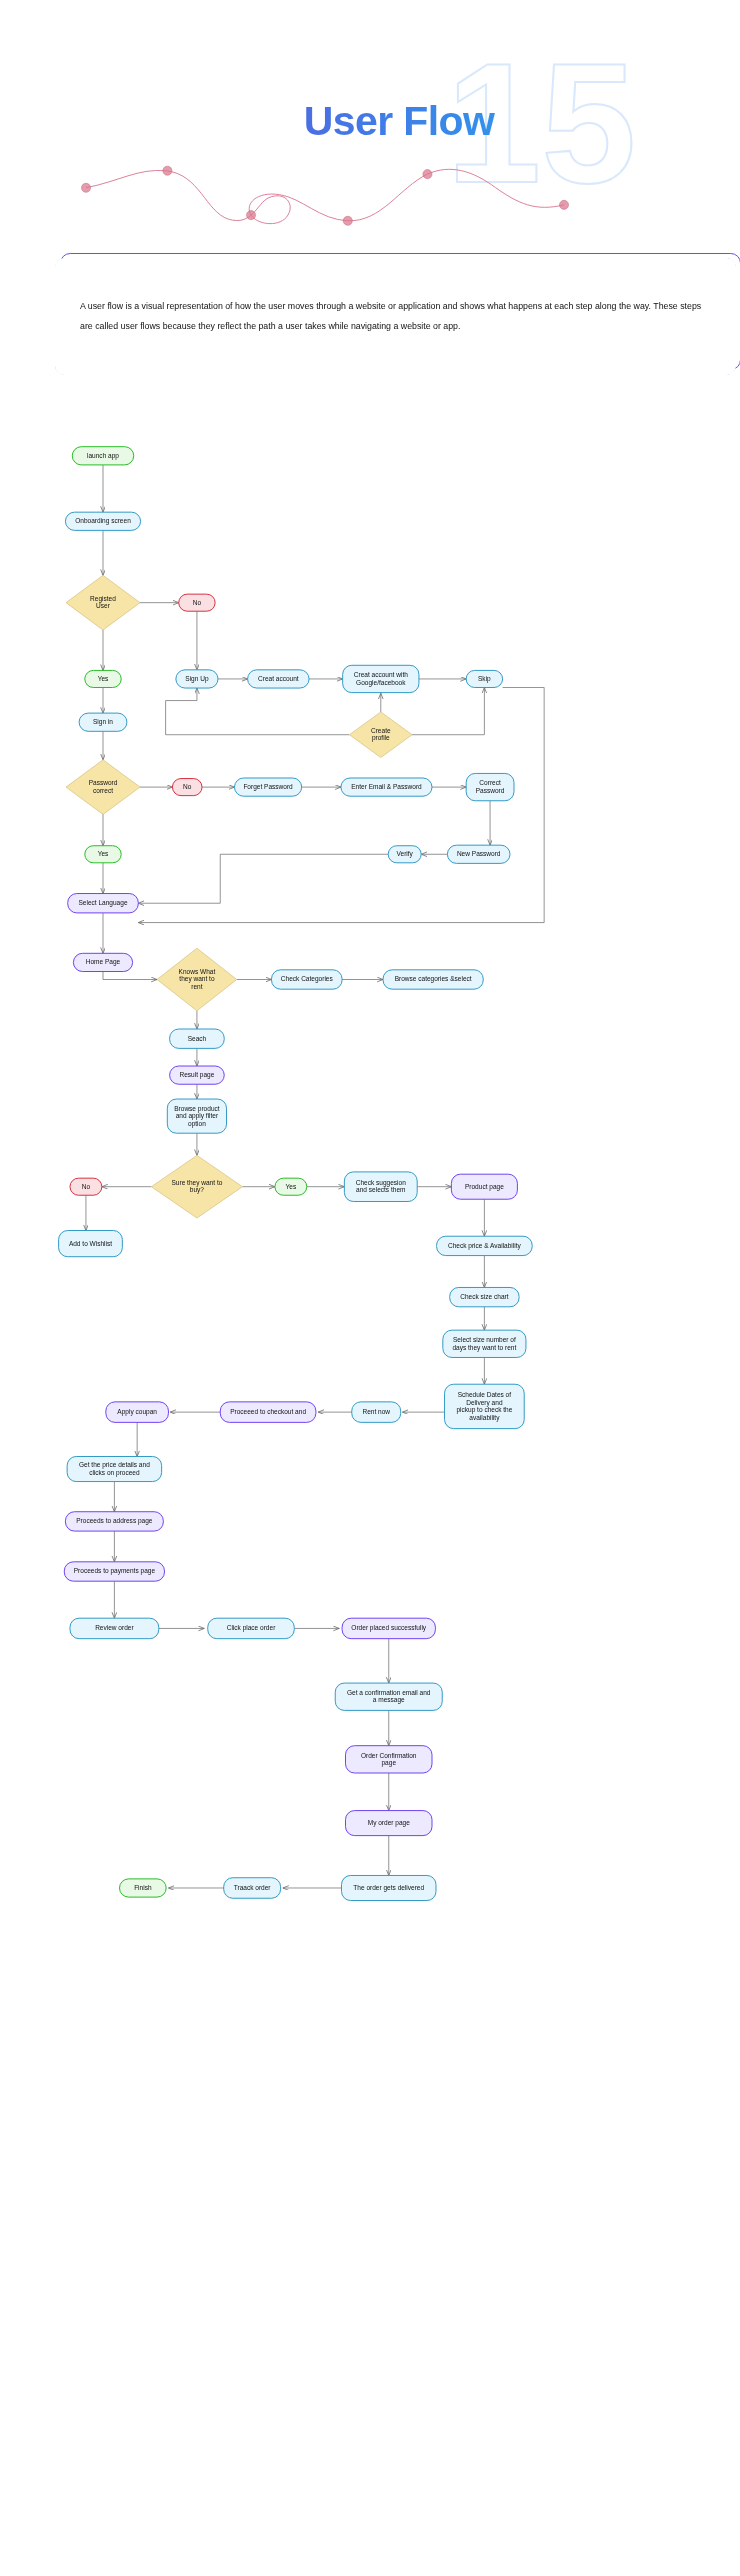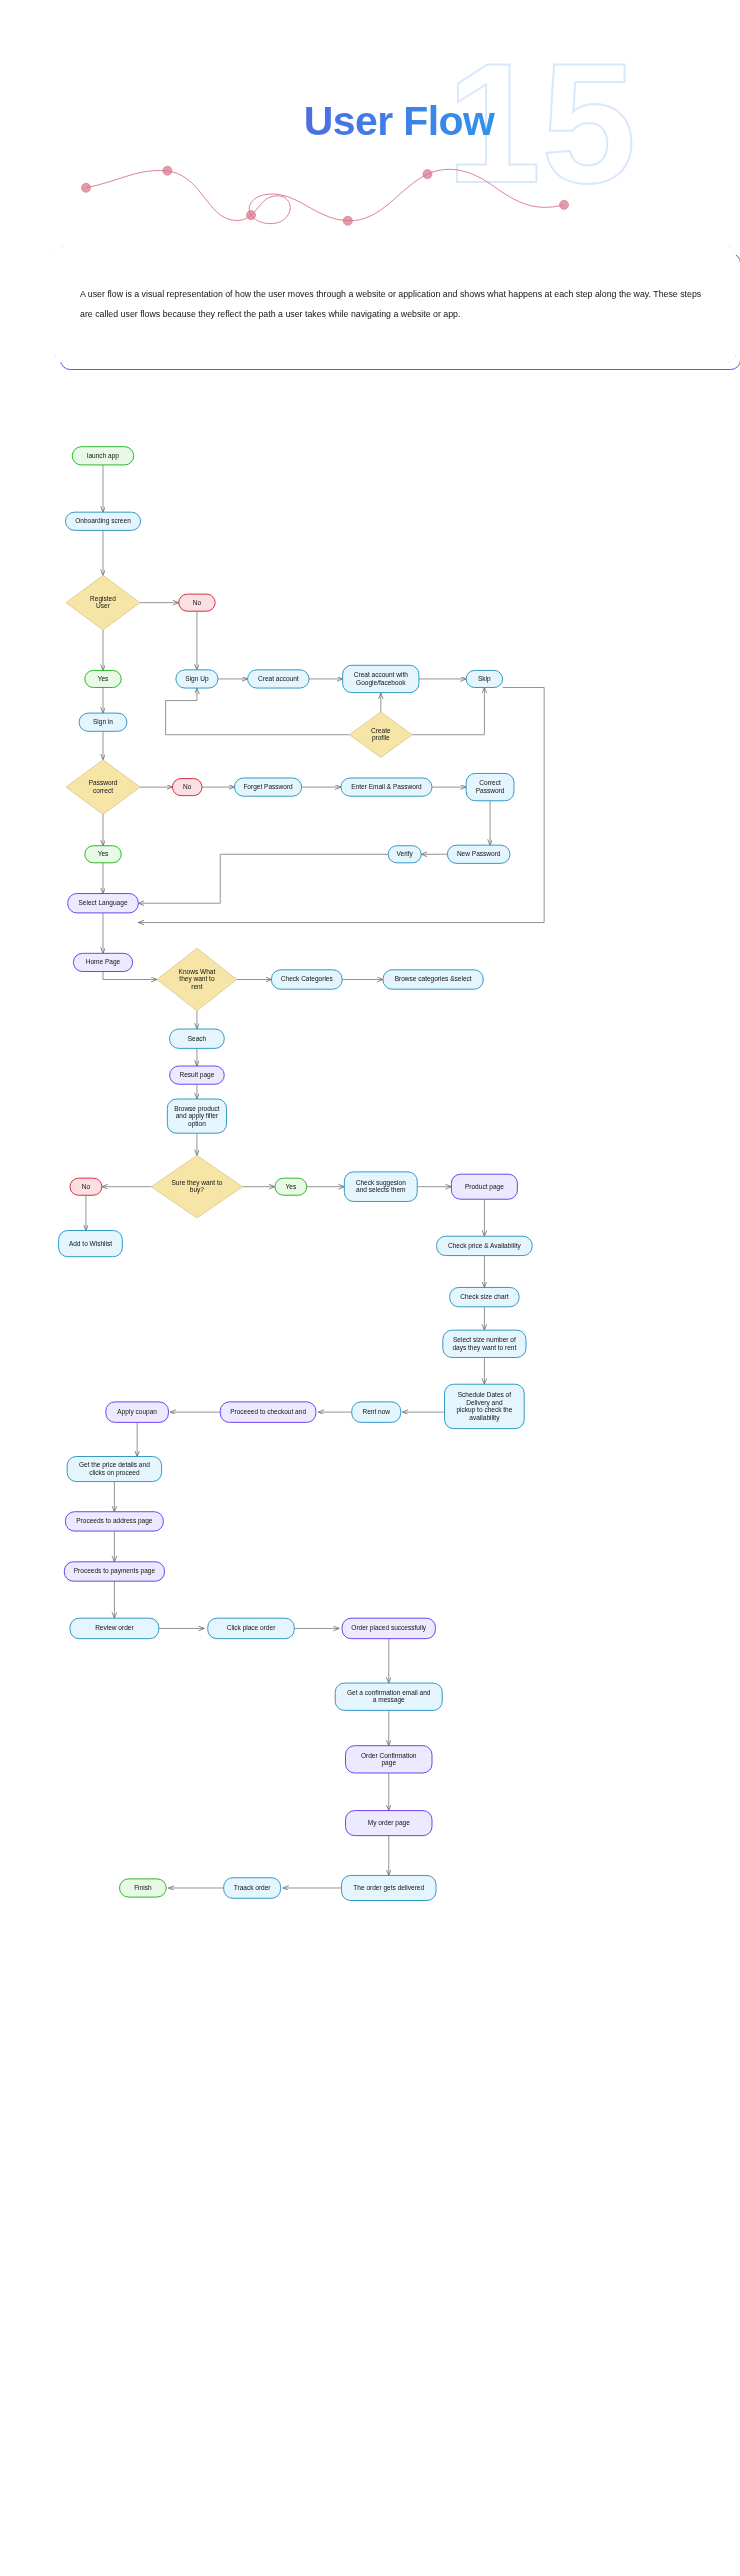--- a/index.html
+++ b/index.html
@@ -57,21 +57,21 @@
   #desc-shadow {
     position: absolute;
     left: 4.6px; top: 6.8px;
     width: 681px; height: 117px;
     border: 1.4px solid #6C4BF4;
     border-radius: 10.2px;
     background: #fff;
   }
   #desc-box {
     position: absolute;
-    left: 0; top: 0;
+    left: 0; top: 12px;
     width: 681px; height: 117px;
     border-radius: 10.2px;
     background: #ffffff;
     padding: 1.7px;
     background-image: linear-gradient(#fff,#fff), linear-gradient(160deg, #2FA7F0 0%, #3D8BF0 30%, #5A63EF 70%, #6C4BF4 100%);
     background-origin: border-box;
     background-clip: content-box, border-box;
     border: 0;
   }
   #desc-inner {

